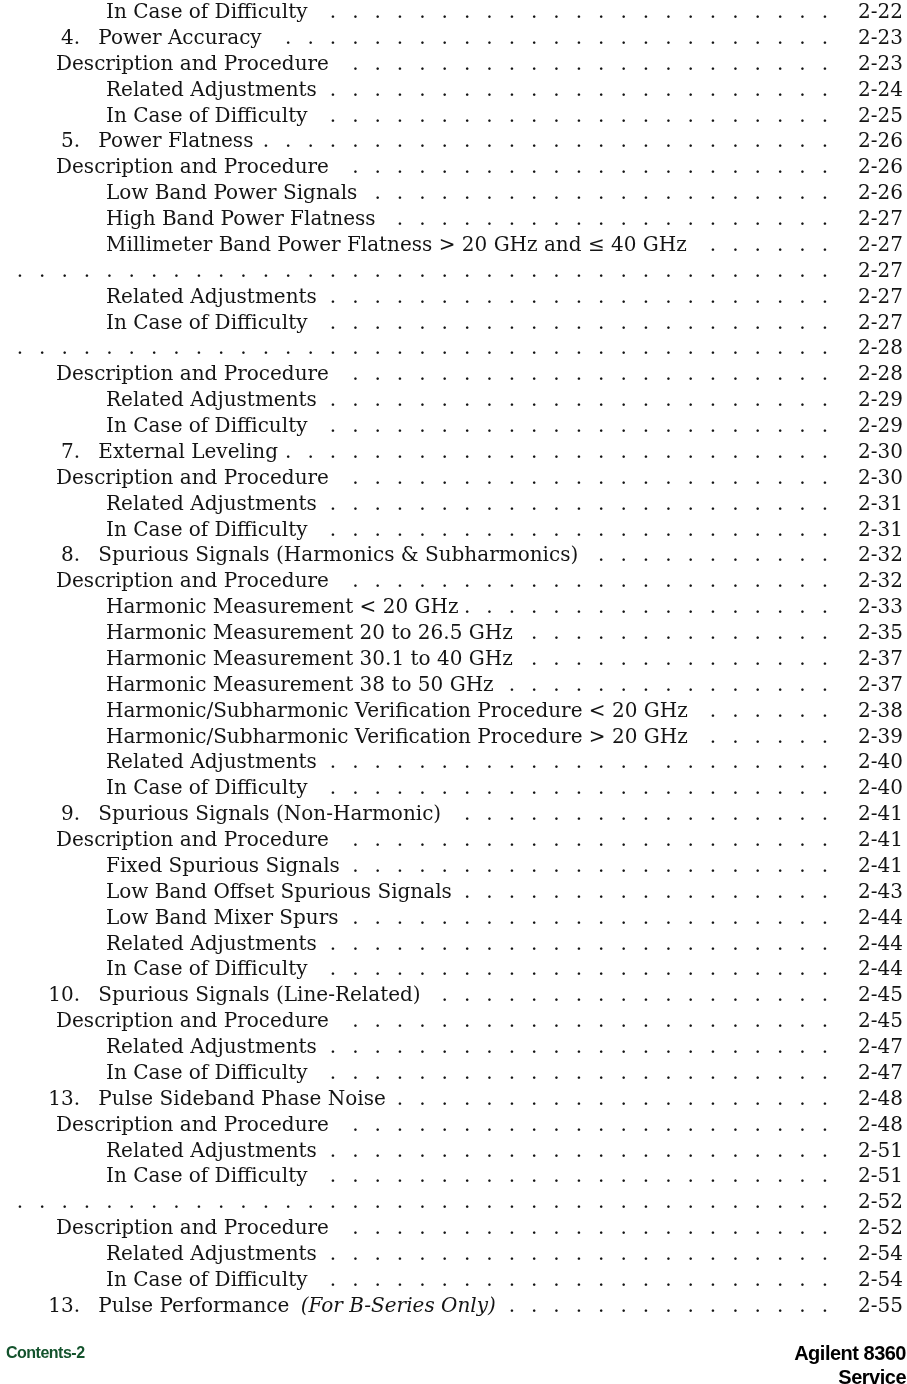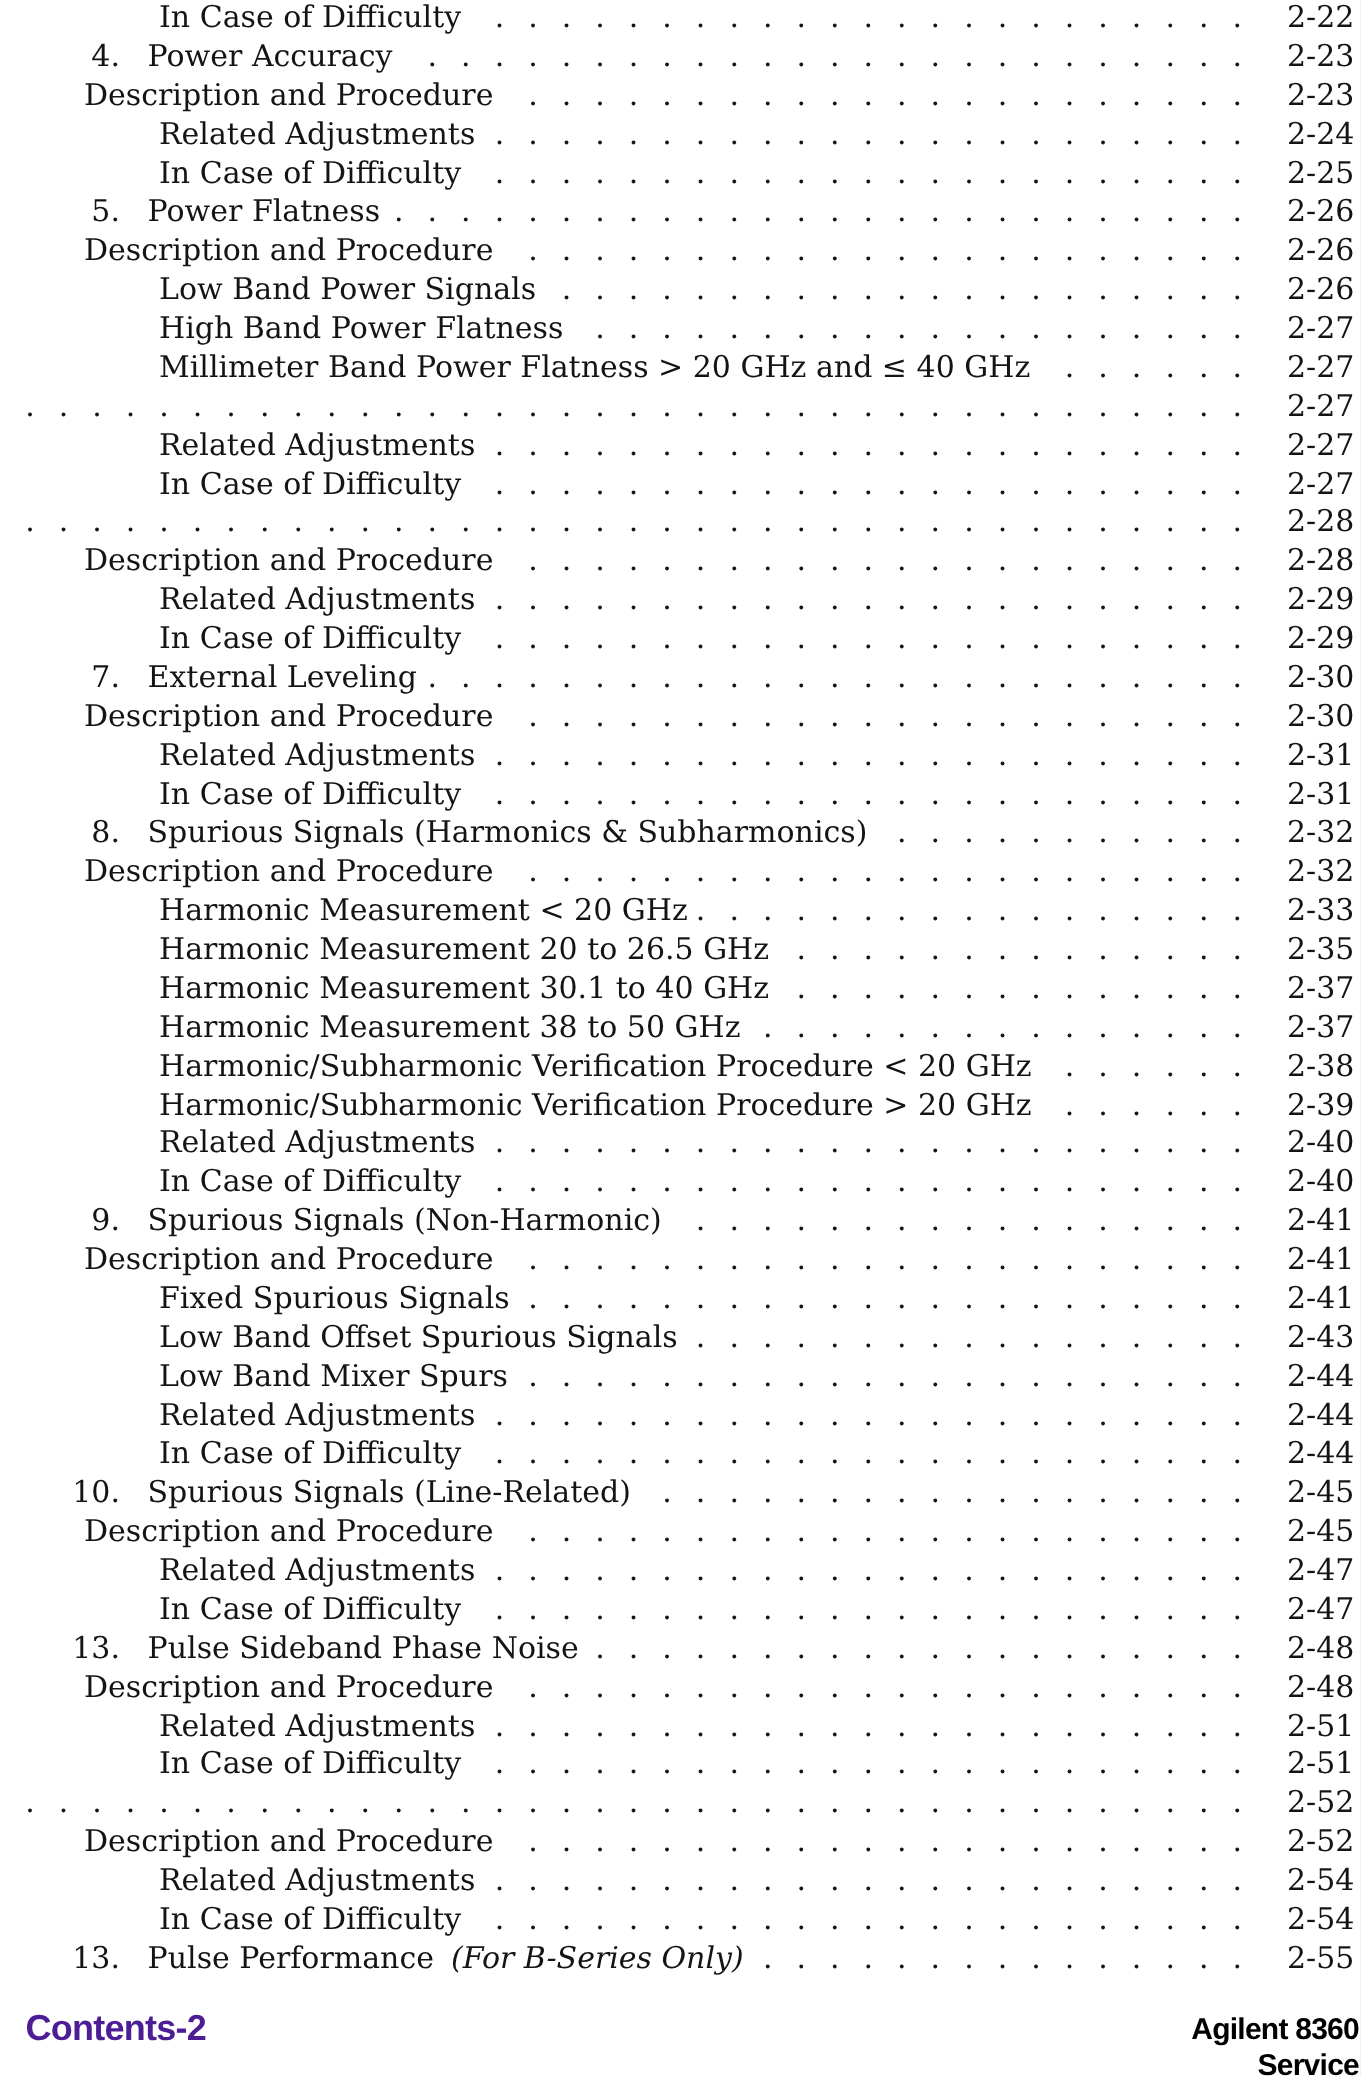--- a/index.html
+++ b/index.html
@@ -44,24 +44,24 @@
     top:0; right:-16px;
     white-space:nowrap;
     letter-spacing:16px;
     line-height:25.88px;
   }
   .pg {
     flex:none;
     width:48px;
   }
   .footer-left {
-    position:absolute; left:17px; top:1341px;
+    position:absolute; left:6px; top:1341px;
     font-family:"Liberation Sans", sans-serif;
-    font-weight:bold; font-size:24px; line-height:24px;
-    letter-spacing:-0.5px; color:#4c1d95;
+    font-weight:bold; font-size:16px; line-height:24px;
+    letter-spacing:-0.5px; color:#14532d;
   }
   .footer-right {
     position:absolute; right:1px; top:1341px;
     text-align:right;
     font-family:"Liberation Sans", sans-serif;
     font-weight:bold; font-size:20px; line-height:24px;
     letter-spacing:-0.5px; color:#000;
   }
 </style>
 </head>

